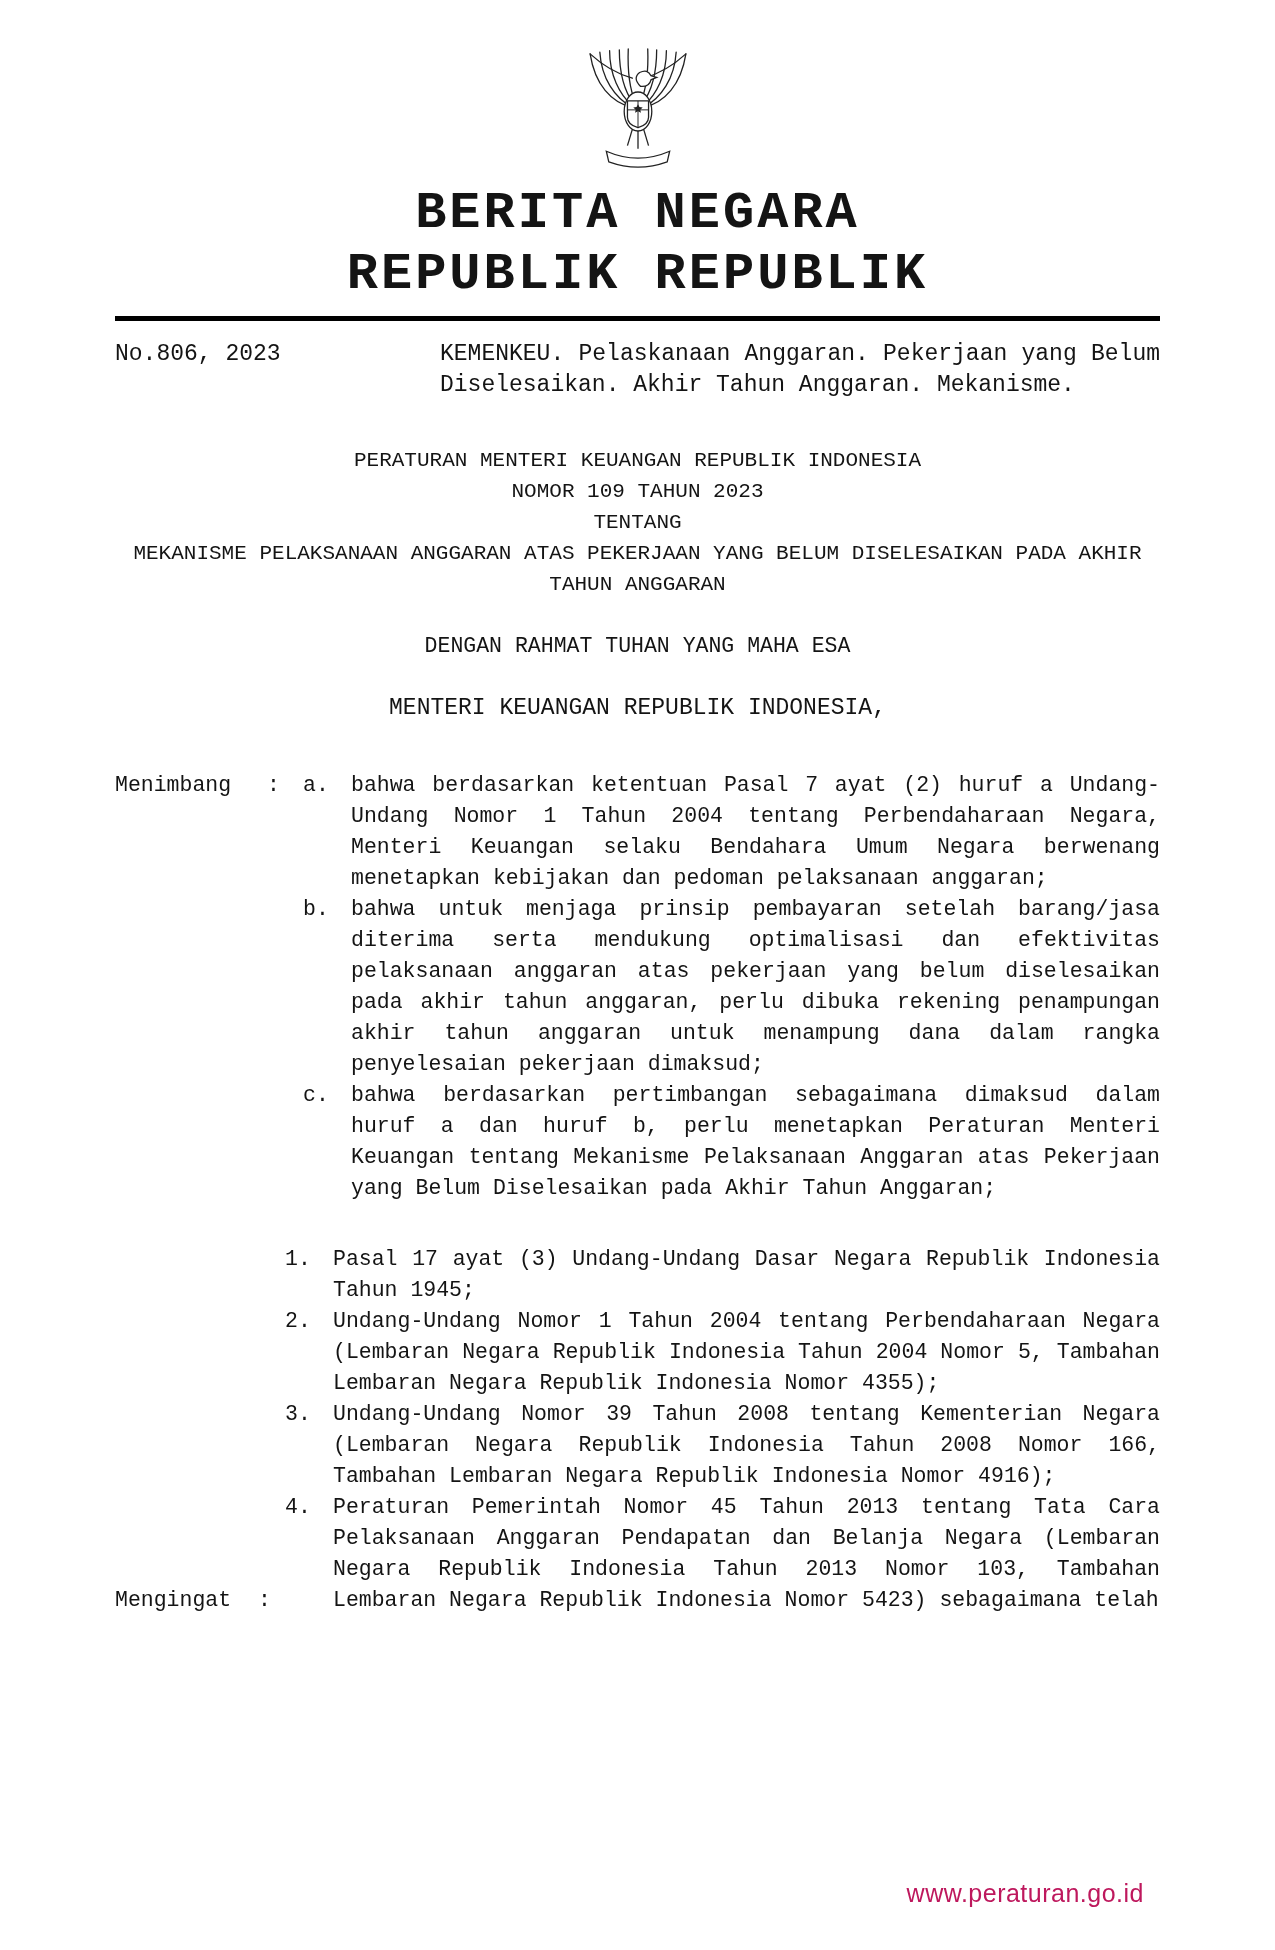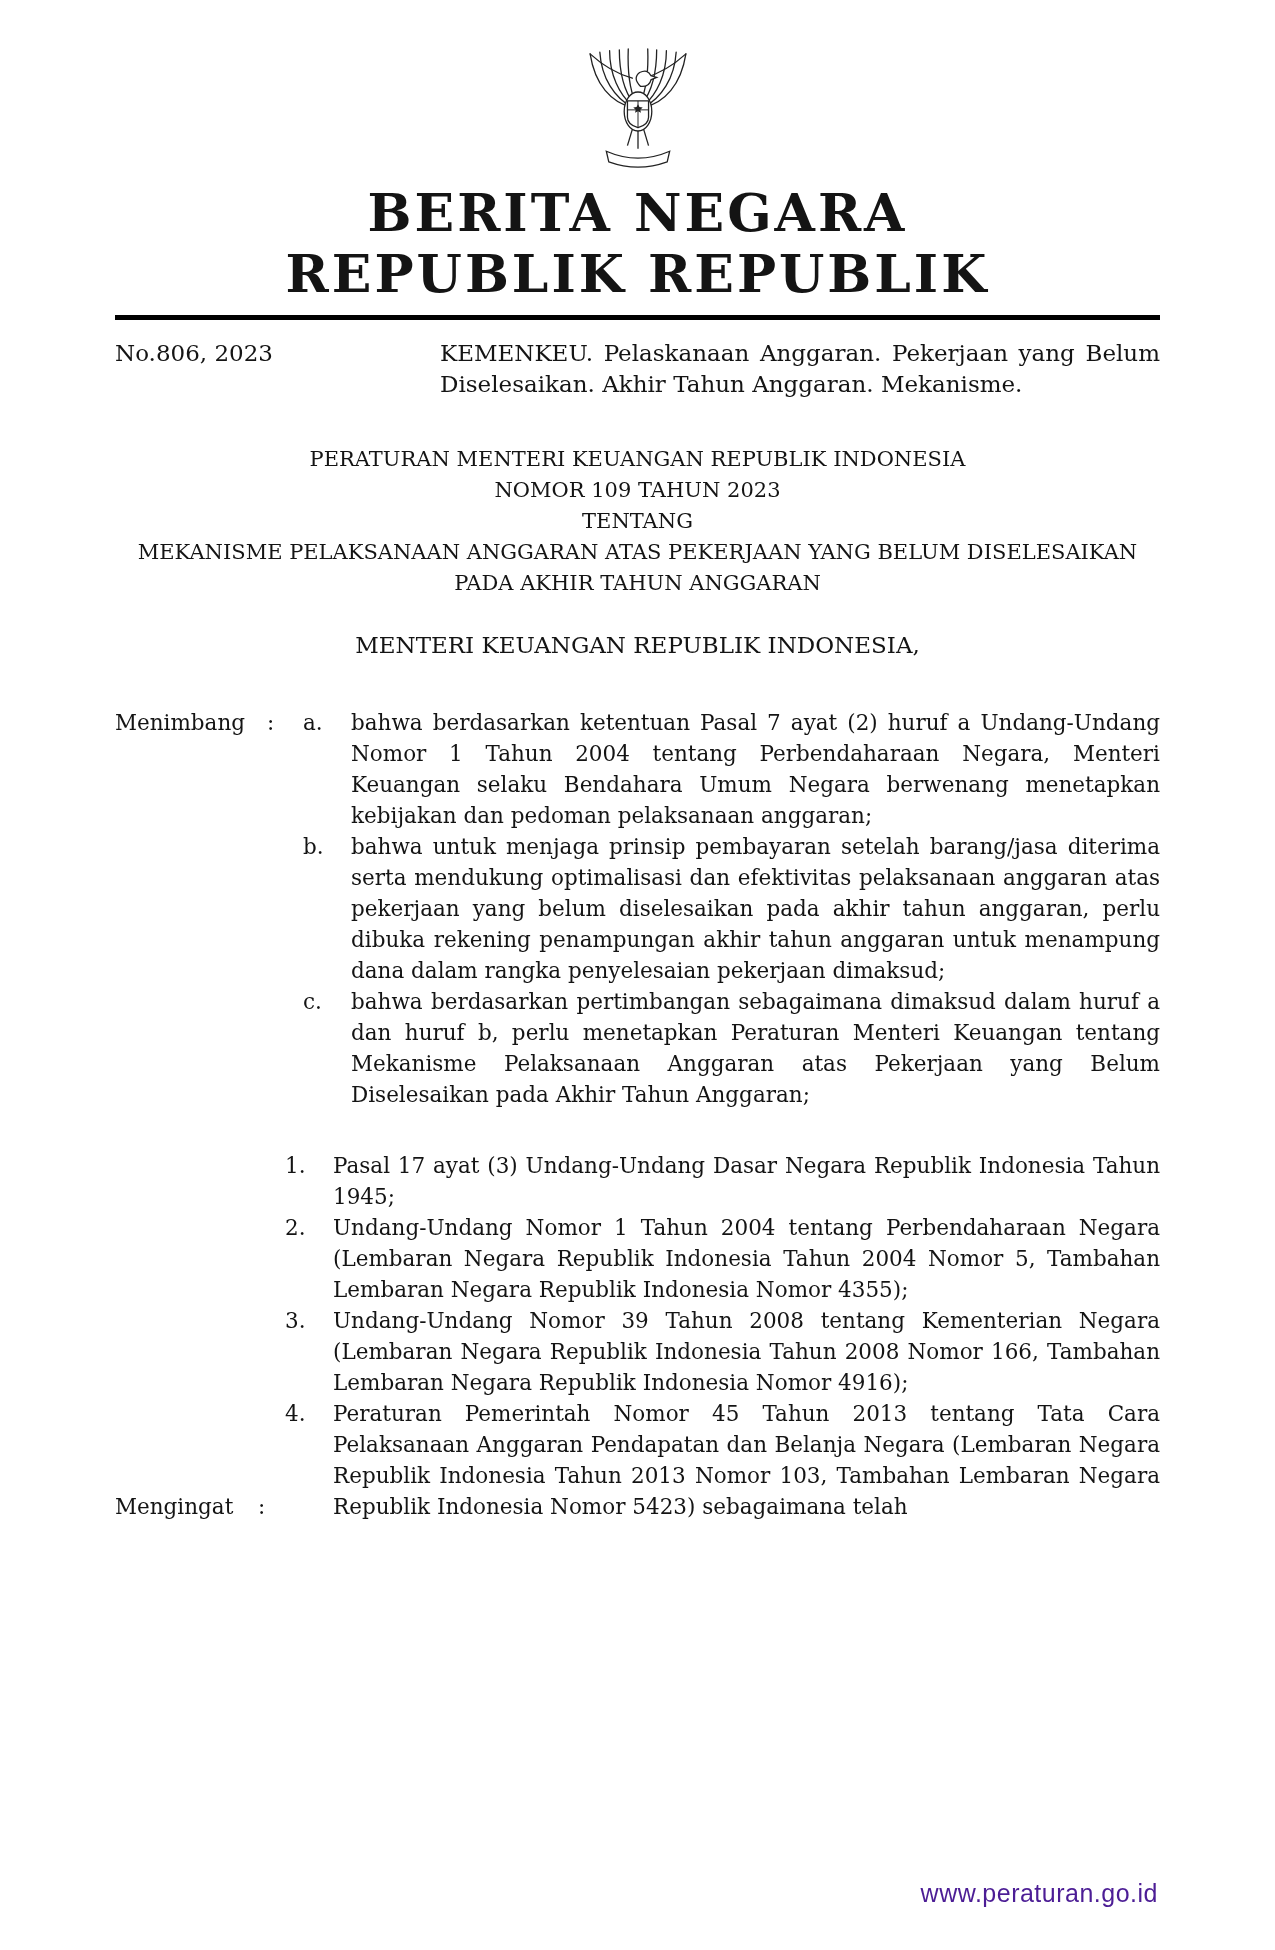--- a/index.html
+++ b/index.html
@@ -7,21 +7,21 @@
   .page {
     width: 1275px;
     height: 1950px;
     margin: 0 auto;
     position: relative;
     background: #ffffff;
     color: #141414;
     font-family: "DejaVu Serif", "Liberation Serif", serif;
     overflow: hidden;
   }
-  .content { padding: 36px 115px 0 115px; }
+  .content { padding: 36px 115px 0 115px; font-family: Liberation Mono, monospace; }
 
   .emblem-wrap { text-align: center; margin-bottom: 4px; }
   .emblem-wrap svg { display: inline-block; }
 
   .masthead {
     text-align: center;
     font-weight: 700;
     font-size: 52px;
     line-height: 1.18;
     letter-spacing: 3px;
@@ -57,23 +57,23 @@
   .clause-recalling   { margin-top: 40px; align-items: flex-end; }
   .clause-label { width: 143px; flex: none; }
   .clause-sep   { width: 27px;  flex: none; }
   .clause-items { flex: 1; }
   .clause-item  { display: flex; }
   .item-marker  { width: 48px; flex: none; }
   .item-text    { flex: 1; text-align: justify; }
 
   .footer-watermark {
     position: absolute;
-    right: 117px;
+    right: 131px;
     bottom: 42px;
-    color: #4c1d95;
+    color: #be185d;
     font-family: "Liberation Sans", sans-serif;
     font-size: 25px;
     letter-spacing: 0.5px;
   }
 </style>
 </head>
 <body>
 
 <div class="page">
   <div class="content">
@@ -123,20 +123,21 @@
       <div class="gazette-subject">KEMENKEU. Pelaskanaan Anggaran. Pekerjaan yang Belum Diselesaikan. Akhir Tahun Anggaran. Mekanisme.</div>
     </div>
 
     <div class="reg-title">
       <div>PERATURAN MENTERI KEUANGAN REPUBLIK INDONESIA</div>
       <div>NOMOR 109 TAHUN 2023</div>
       <div>TENTANG</div>
       <div>MEKANISME PELAKSANAAN ANGGARAN ATAS PEKERJAAN YANG BELUM DISELESAIKAN PADA AKHIR TAHUN ANGGARAN</div>
     </div>
 
+    <div class="invocation">DENGAN RAHMAT TUHAN YANG MAHA ESA</div>
     <div class="authority">MENTERI KEUANGAN REPUBLIK INDONESIA,</div>
 
     <div class="clause clause-considering">
       <div class="clause-label">Menimbang</div>
       <div class="clause-sep">:</div>
       <div class="clause-items">
         <div class="clause-item">
           <div class="item-marker">a.</div>
           <div class="item-text">bahwa berdasarkan ketentuan Pasal 7 ayat (2) huruf a Undang-Undang Nomor 1 Tahun 2004 tentang Perbendaharaan Negara, Menteri Keuangan selaku Bendahara Umum Negara berwenang menetapkan kebijakan dan pedoman pelaksanaan anggaran;</div>
         </div>

